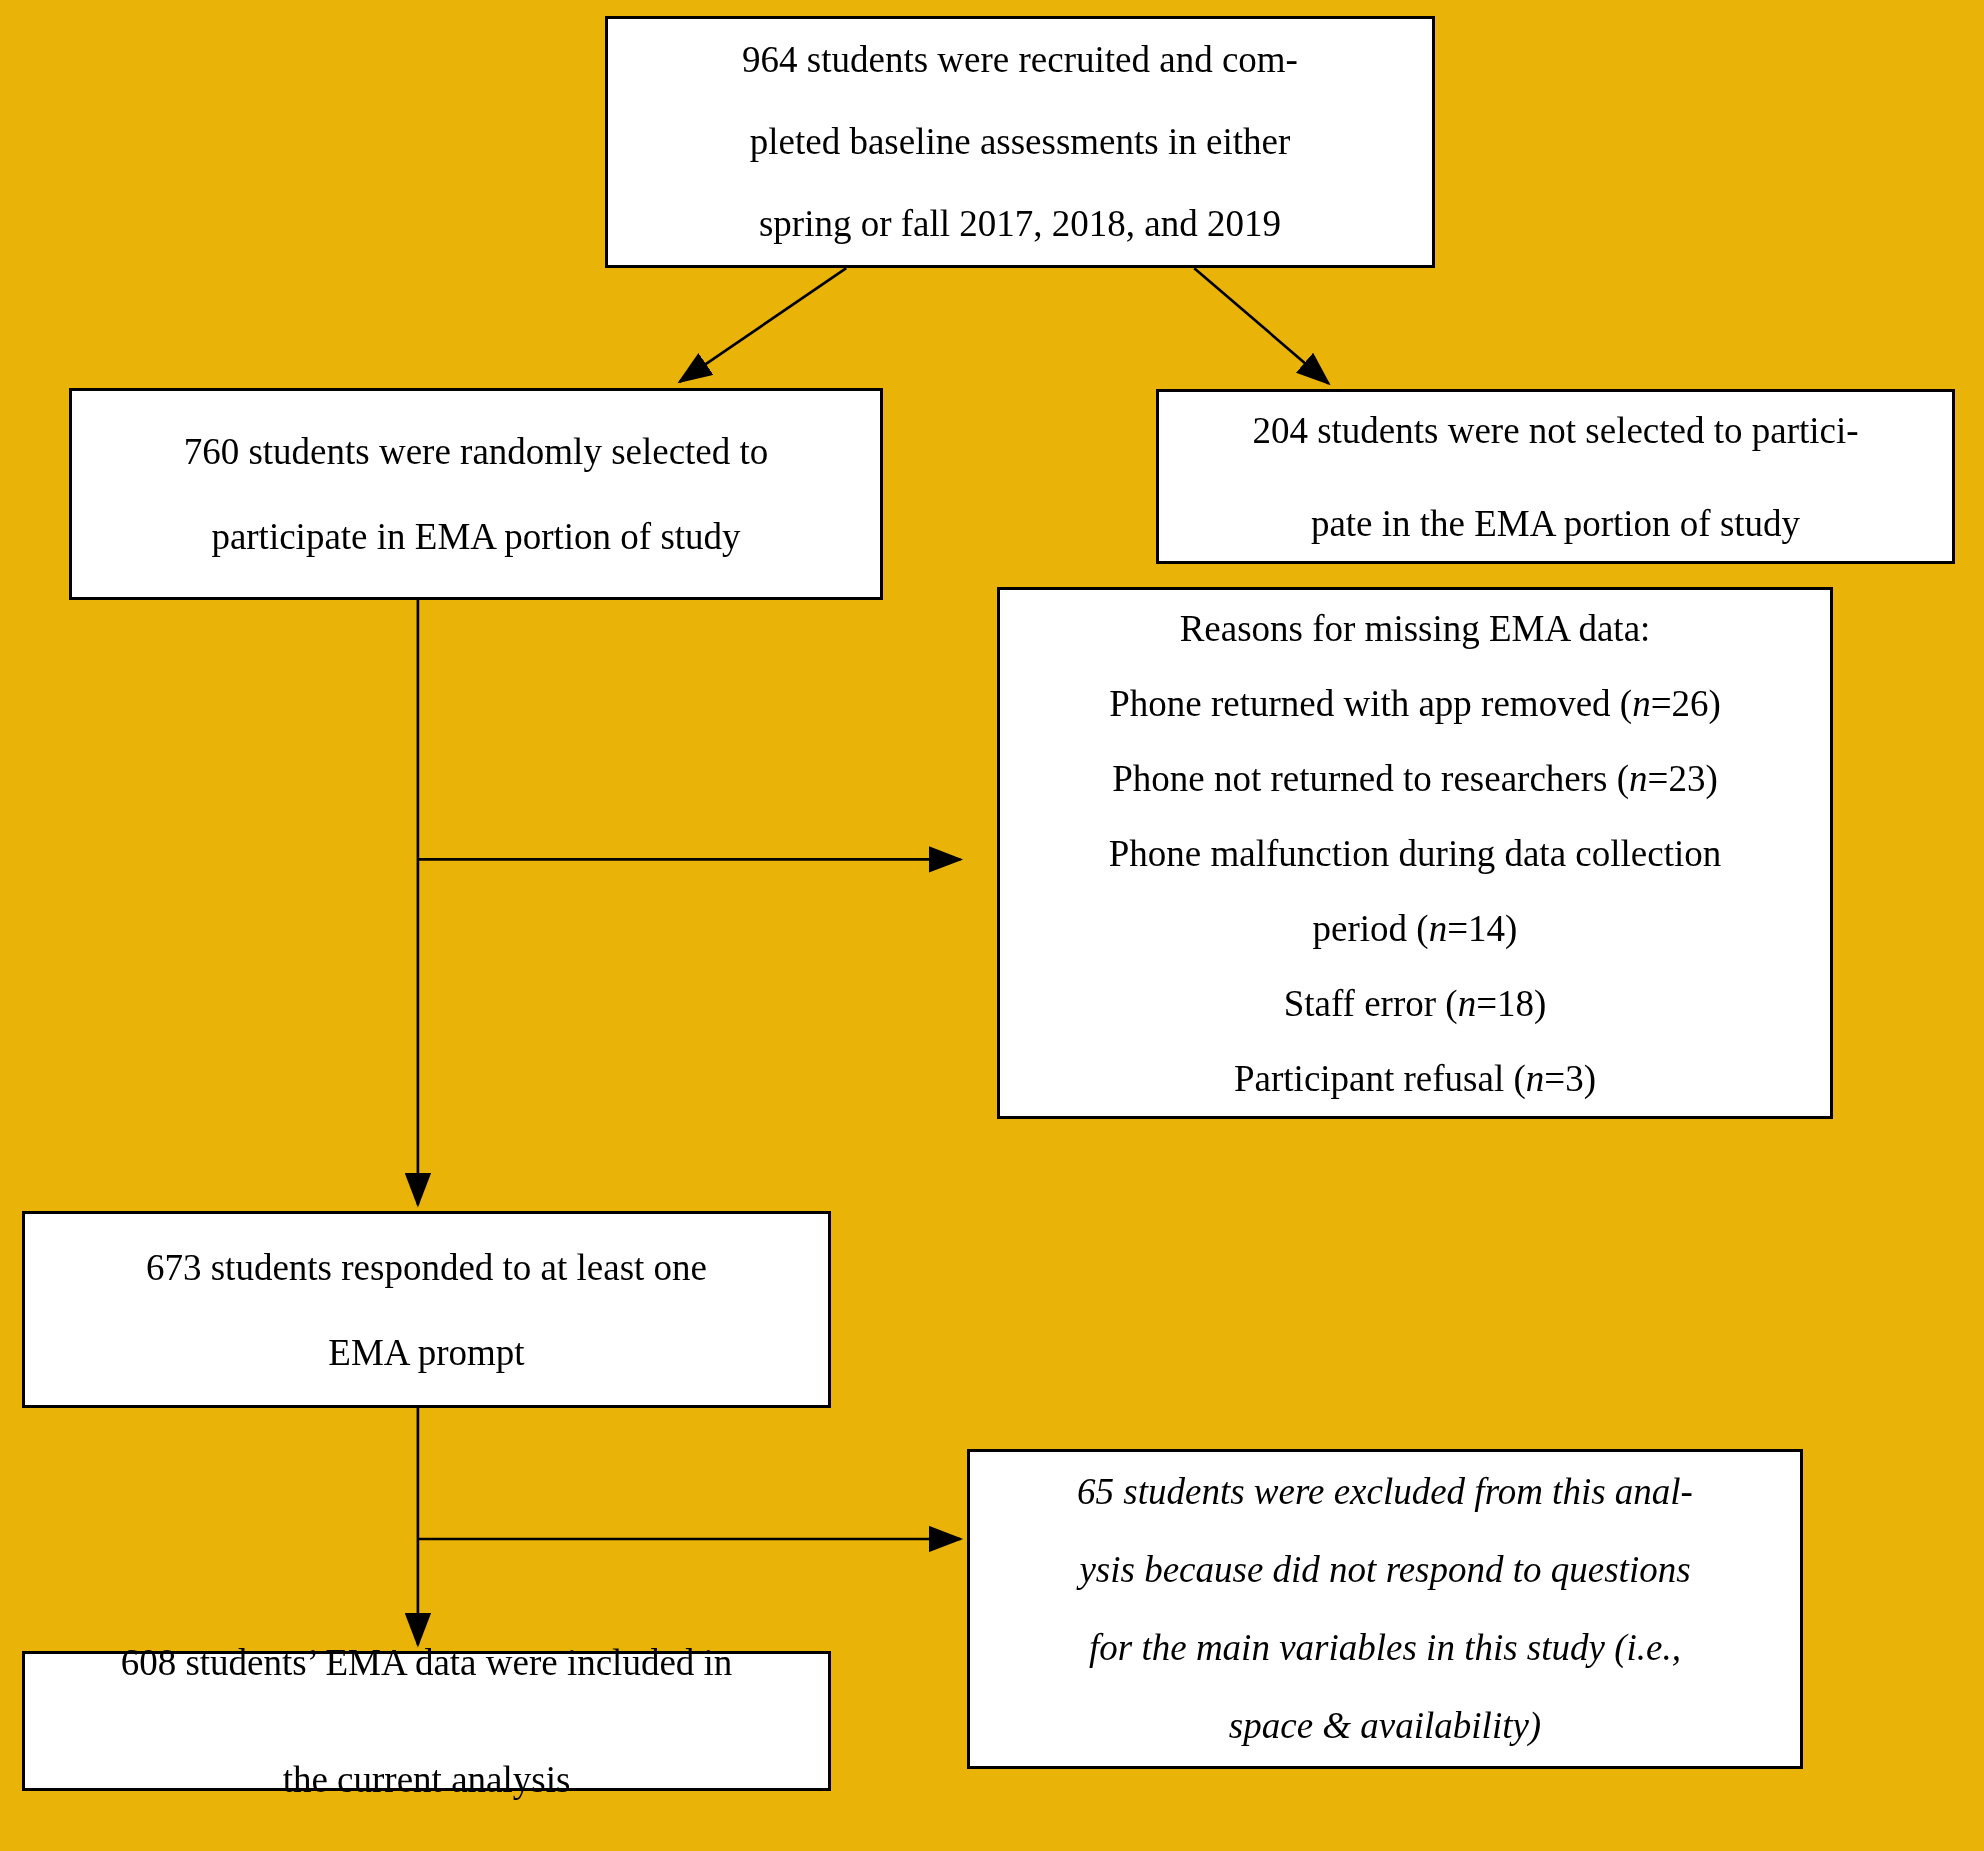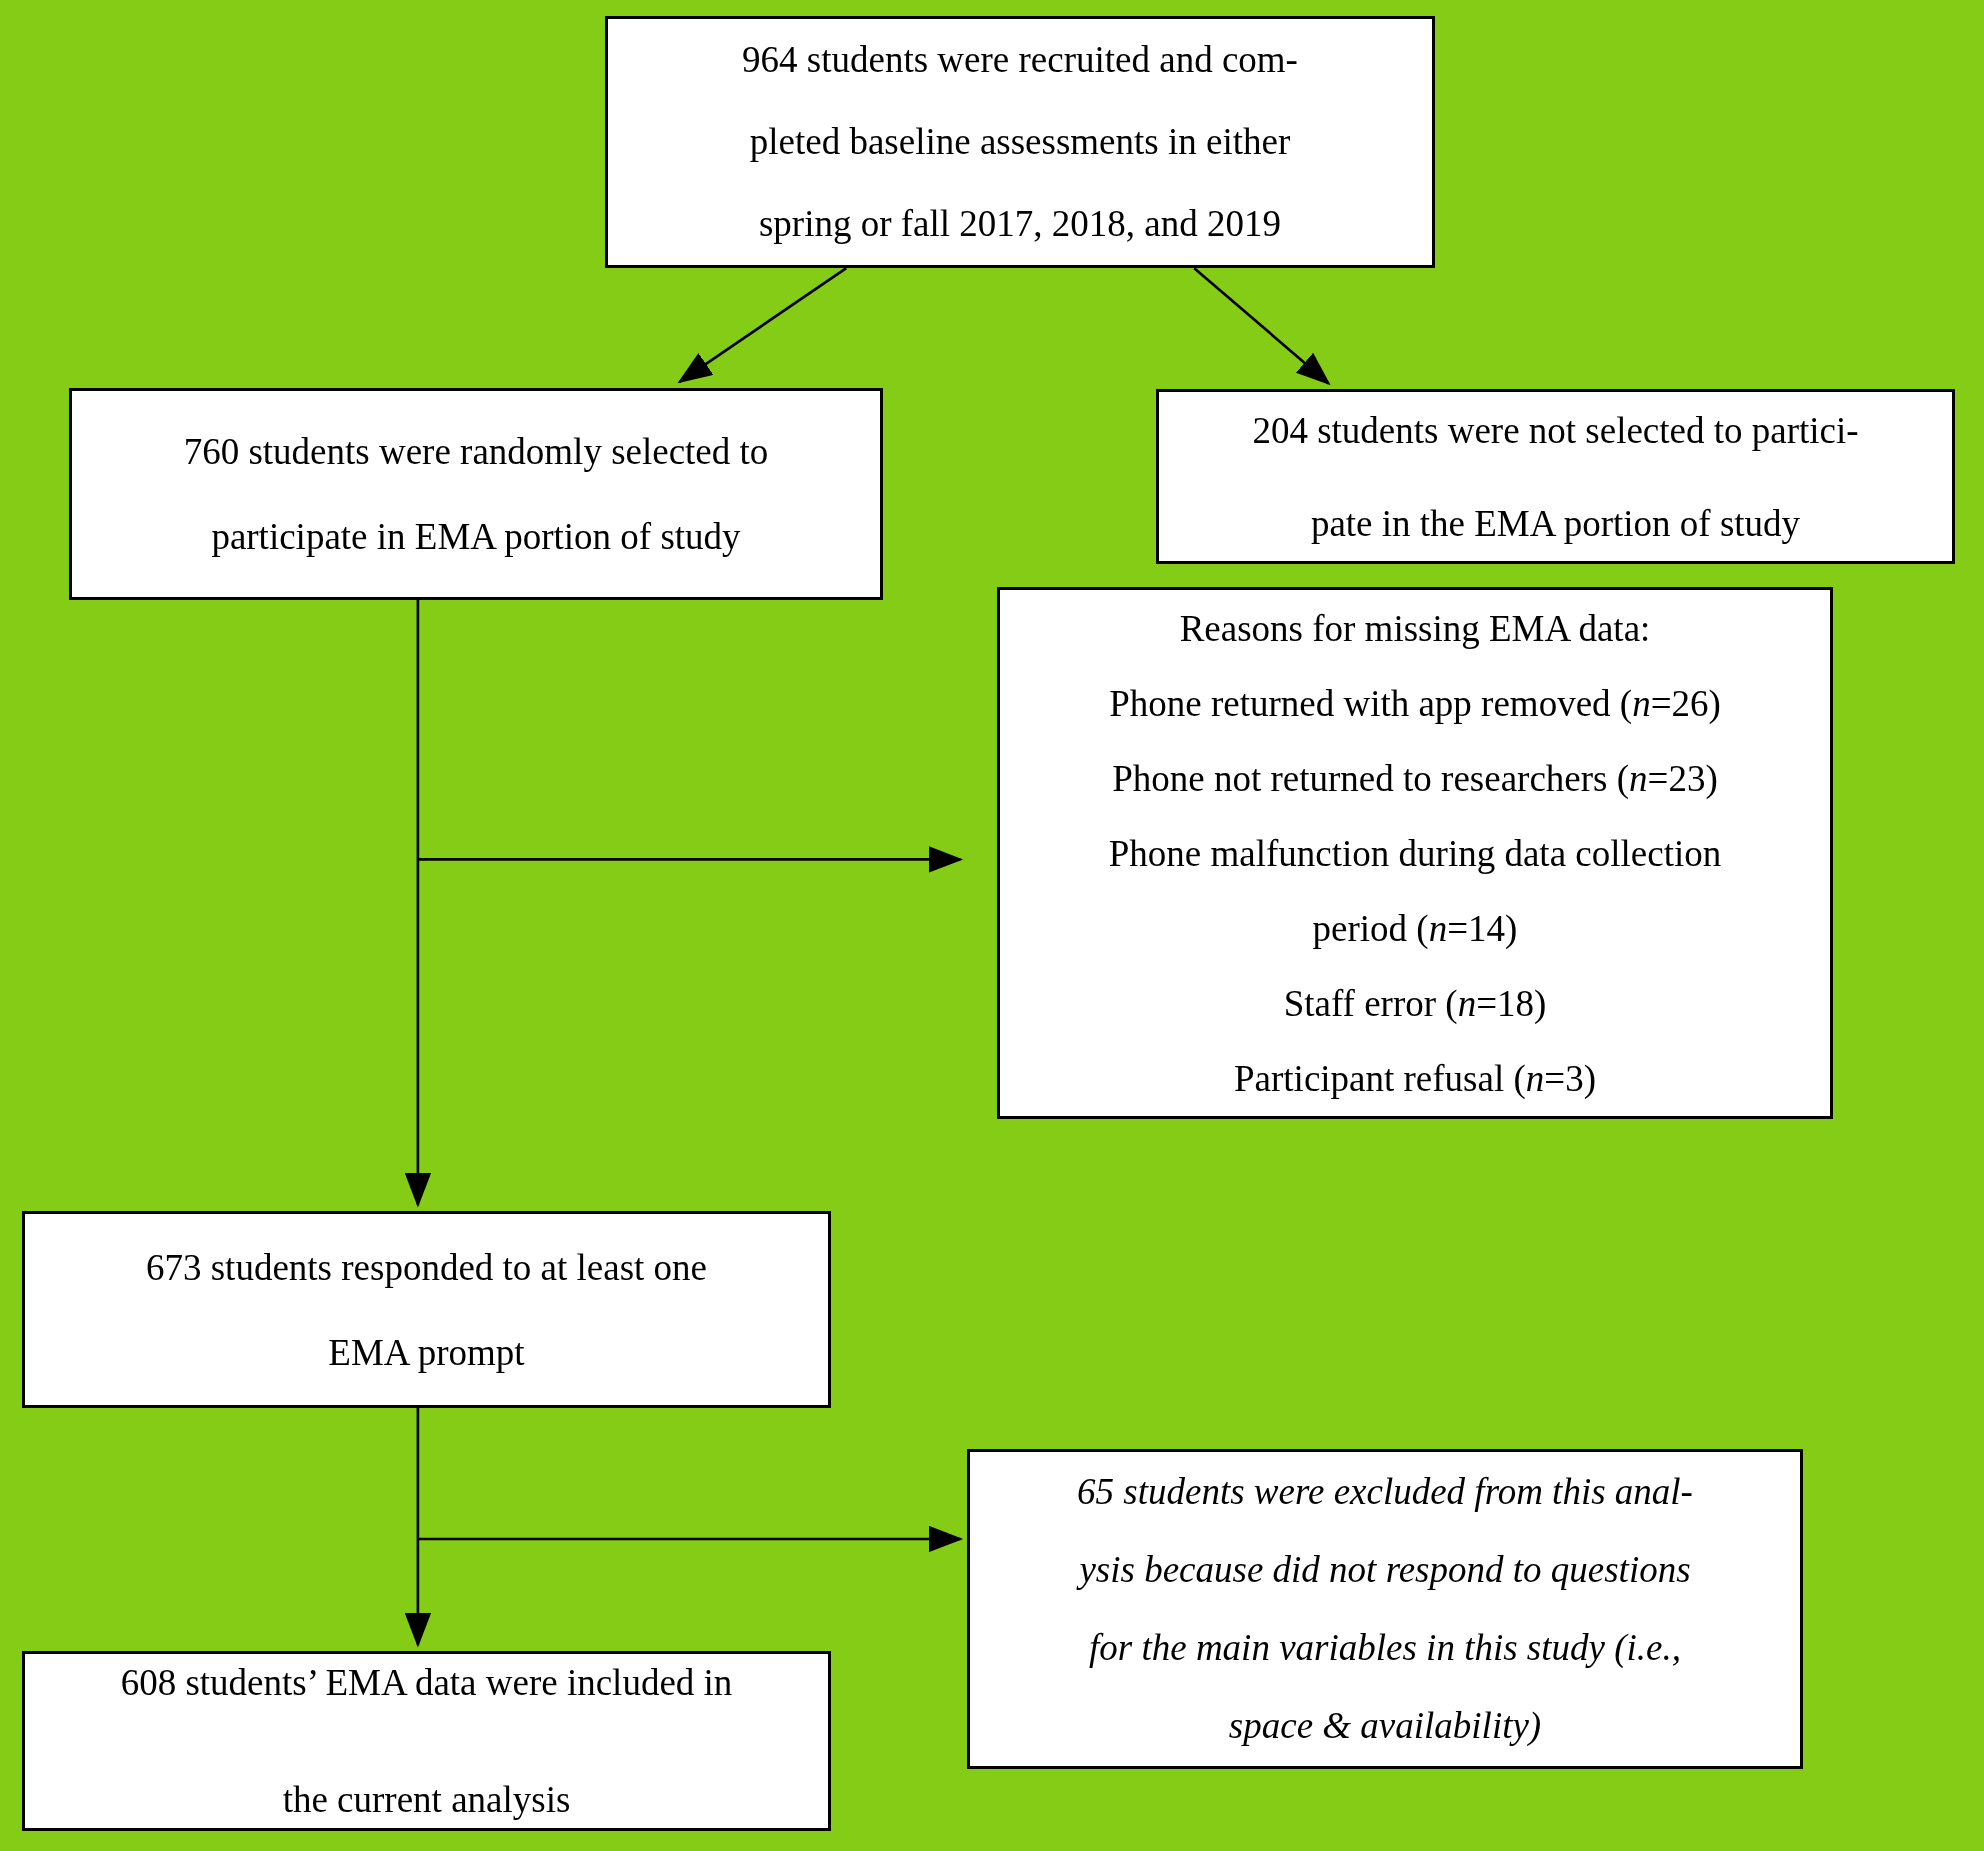--- a/index.html
+++ b/index.html
@@ -4,21 +4,21 @@
 <style>
   html, body {
     margin: 0;
     padding: 0;
     background: #ffffff;
   }
   .canvas {
     position: relative;
     width: 1985px;
     height: 1851px;
-    background: #84cc16;
+    background: #eab308;
     font-family: "Liberation Serif", "DejaVu Serif", serif;
     color: #000000;
   }
   .arrow-layer {
     position: absolute;
     left: 0;
     top: 0;
     width: 1985px;
     height: 1851px;
   }
@@ -41,21 +41,21 @@
   .lh148 .line { line-height: 78px; }
   .line i { font-style: italic; }
 
   
   #box-recruited   { left: 605px; top: 16px;   width: 830px; height: 252px; }
   #box-selected    { left: 69px;  top: 388px;  width: 814px; height: 212px; }
   #box-notselected { left: 1156px; top: 389px;  width: 799px; height: 175px; gap: 8px; }
   #box-reasons     { left: 997px; top: 587px; width: 836px; height: 532px; }
   #box-responded   { left: 22px;   top: 1211px; width: 809px; height: 197px; }
   #box-excluded    { left: 967px; top: 1449px; width: 836px; height: 320px; font-style: italic; }
-  #box-included    { left: 22px;   top: 1651px; width: 809px; height: 180px; gap: 32px; }
+  #box-included    { left: 22px;   top: 1651px; width: 809px; height: 140px; gap: 32px; }
 </style>
 </head>
 <body>
 
 <div class="canvas">
 
   <svg class="arrow-layer" viewBox="0 0 3753 3500" xmlns="http://www.w3.org/2000/svg">
     <defs>
       <marker id="ah" markerWidth="14" markerHeight="10" refX="12" refY="5" orient="auto" markerUnits="strokeWidth">
         <path d="M0,0 L13,5 L0,10 z" fill="#000000"></path>

